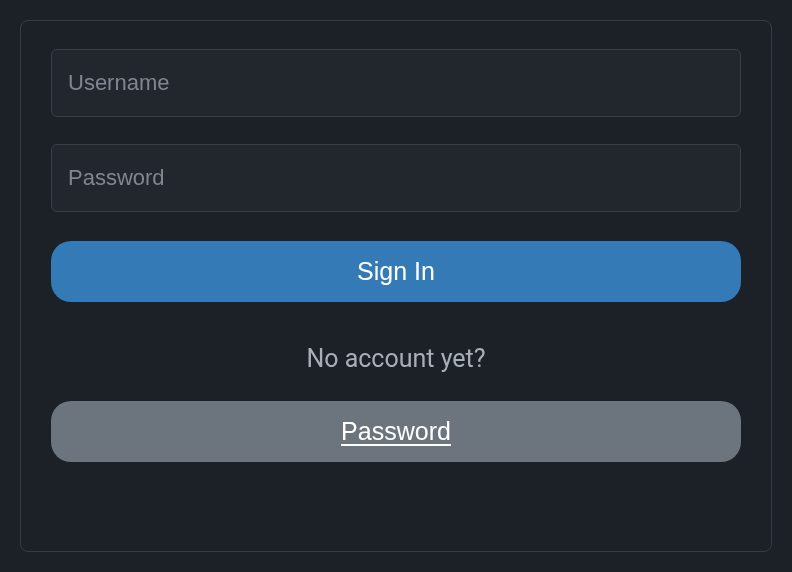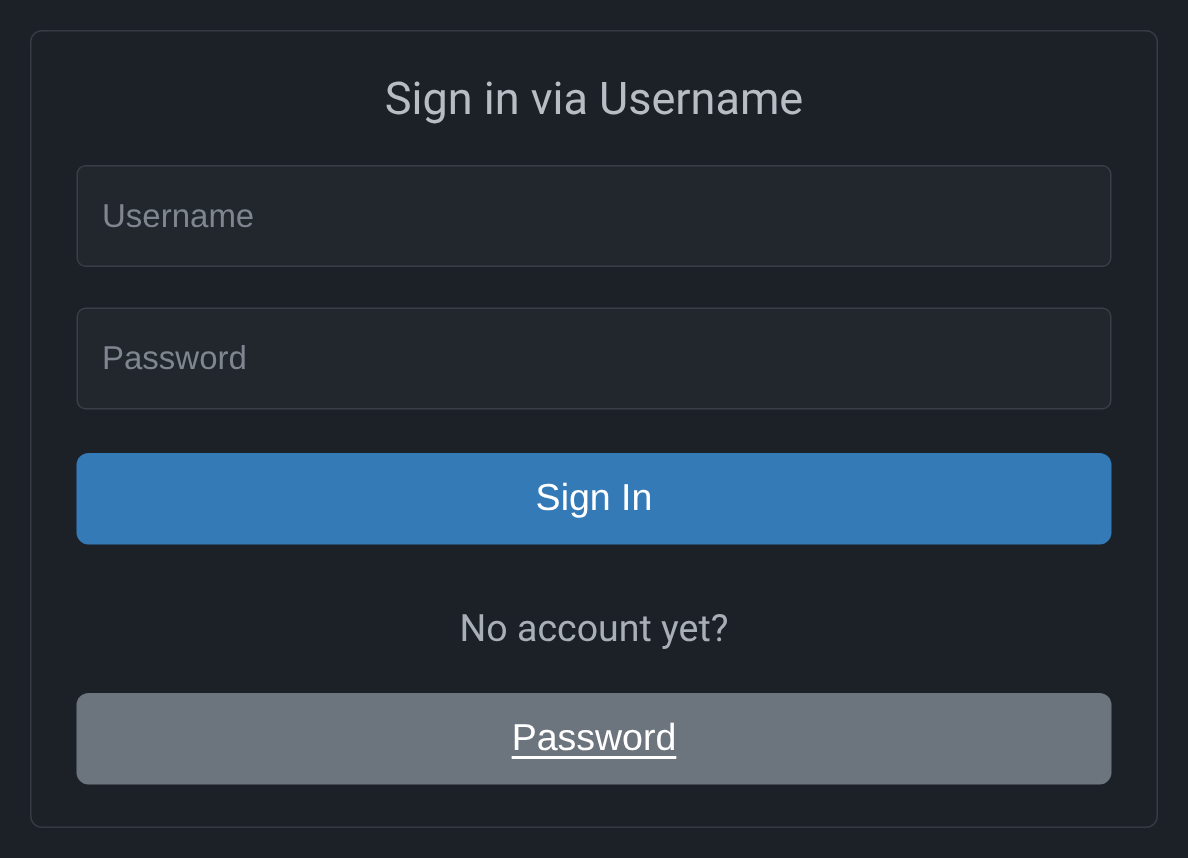--- a/index.html
+++ b/index.html
@@ -38,21 +38,21 @@
       padding: 20px 16px;
       margin-bottom: 27px;
       outline: none;
     }
     .text-input::placeholder {
       color: #7f868f;
     }
     .btn {
       width: 100%;
       border: none;
-      border-radius: 8px;
+      border-radius: 20px;
       font-size: 25px;
       font-weight: 400;
       padding: 16px 0;
       cursor: pointer;
       color: #ffffff;
     }
     .btn-primary {
       background-color: #337ab7;
       margin-top: 2px;
     }
@@ -66,21 +66,20 @@
       font-size: 25px;
       text-align: center;
       margin-top: 42px;
       margin-bottom: 28px;
     }
   </style>
 </head>
 <body>
 
 <div class="login-card">
-  <h1 class="card-title">Sign in via Username</h1>
 
   <input type="text" class="text-input" placeholder="Username" style="">
 
   <input type="password" class="text-input" placeholder="Password" style="">
 
   <button class="btn btn-primary">Sign In</button>
 
   <p class="helper-text">No account yet?</p>
 
   <button class="btn btn-secondary">Password</button>

